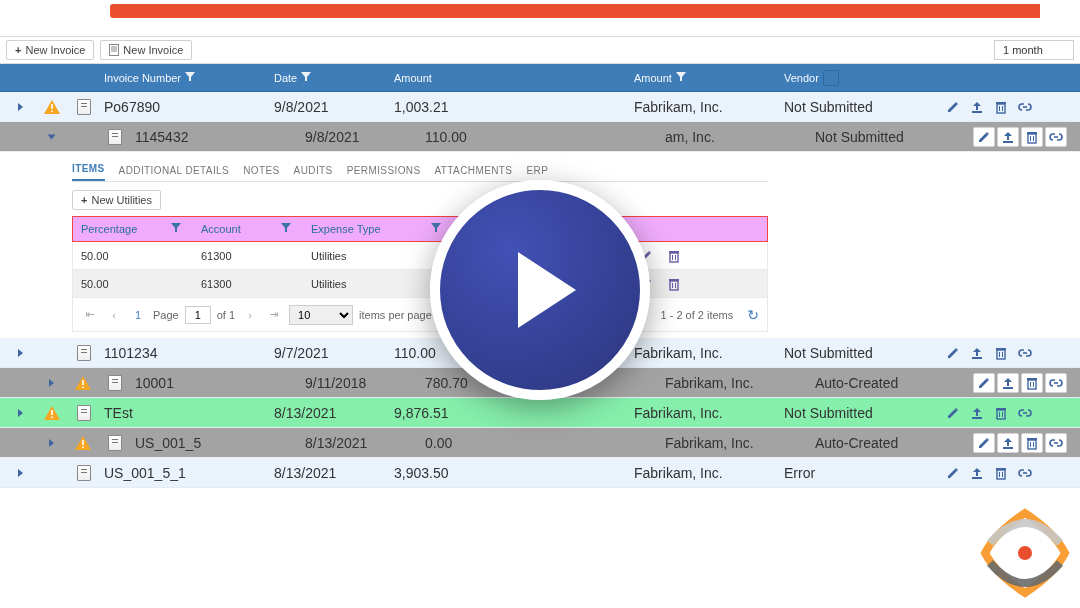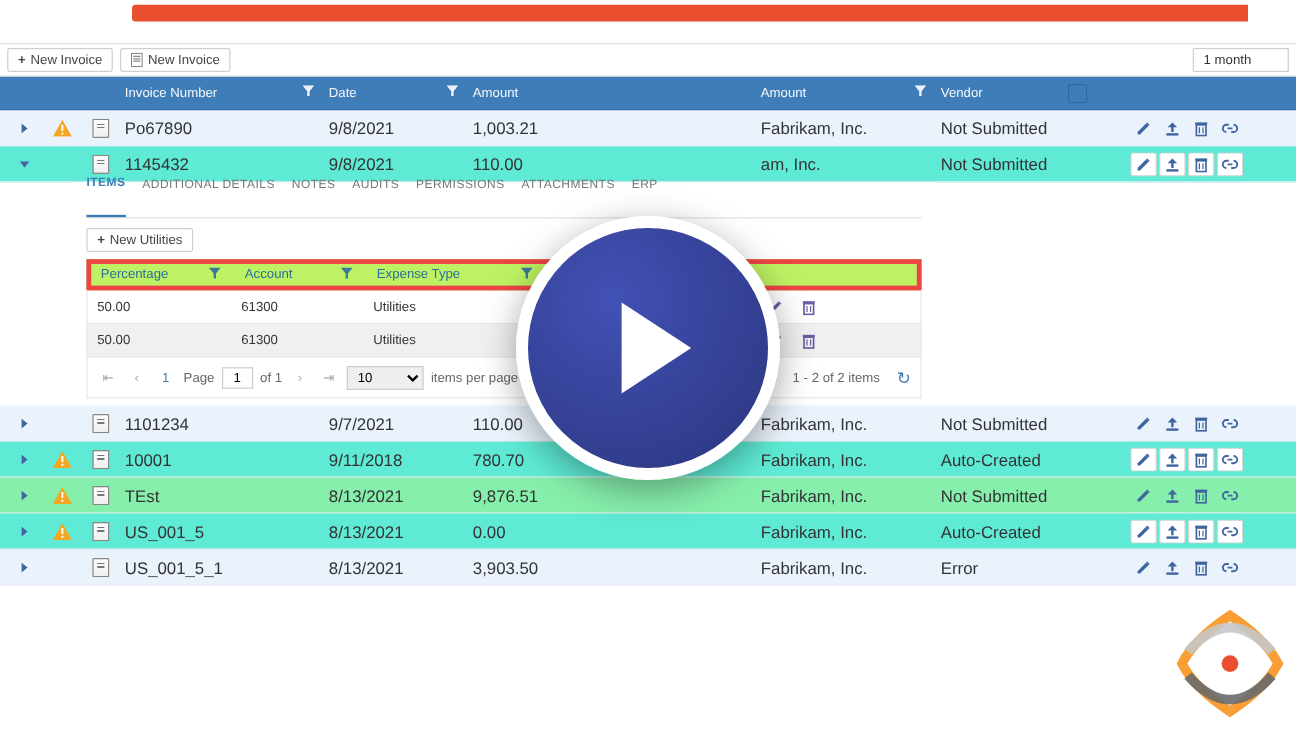--- a/index.html
+++ b/index.html
@@ -13,51 +13,51 @@
 
   
   .toolbar { height: 28px; display: flex; align-items: center; padding: 0 6px; border-top: 1px solid #dcdcdc; border-bottom: 1px solid #dcdcdc; margin-top: 18px; }
   .btn { display: inline-flex; align-items: center; gap: 4px; background: #fff; border: 1px solid #cfcfcf; padding: 3px 8px; border-radius: 2px; font-size: 11px; color: #444; cursor: pointer; margin-right: 6px; }
   .btn .plus { font-weight: bold; }
   .spacer { flex: 1; }
   .dropdown { border: 1px solid #cfcfcf; padding: 3px 8px; font-size: 11px; background: #fff; min-width: 80px; display: inline-flex; align-items: center; justify-content: space-between; }
 
   
   .grid-head { display: grid; grid-template-columns: 32px 32px 32px 170px 120px 100px 140px 150px 130px 130px; align-items: center; background: #3f7db9; color: #fff; height: 28px; font-size: 11px; padding: 0 8px 0 0; border-bottom: 1px solid #2d6aa3; }
-  .grid-head .cell { padding-left: 8px; display: flex; align-items: center; justify-content: space-between; }
+  .grid-head .cell { padding-left: 8px; display: flex; align-items: center; }
   .grid-head .cell span.lbl { opacity: .95; }
   .funnel { font-size: 10px; opacity: .9; padding: 0 4px; }
 
   .row { display: grid; grid-template-columns: 32px 32px 32px 170px 120px 100px 140px 150px 130px 130px; align-items: center; height: 30px; font-size: 14px; padding: 0 8px 0 0; border-bottom: 1px solid #e6ecf4; }
   .row.light { background: #eaf2fb; }
   .row.mid { background: #86efac; }
-  .row.dark { background: #5eead4; }
+  .row.dark { background: #a3a3a3; padding-left: 31px; }
   .row .cell { padding-left: 8px; overflow: hidden; text-overflow: ellipsis; white-space: nowrap; }
   .row .cell.center { display: flex; justify-content: center; align-items: center; }
 
   .caret { width: 0; height: 0; border-left: 5px solid #3f66a0; border-top: 4px solid transparent; border-bottom: 4px solid transparent; margin: auto; display: block; }
   .caret.down { transform: rotate(90deg); border-left-color: #3f66a0; }
 
   .warn { width: 16px; height: 14px; display: inline-block; margin: auto; }
 
   .doc-icon { width: 14px; height: 16px; display: inline-block; border: 1px solid #888; position: relative; border-radius: 1px; margin: auto; background: linear-gradient(#fff,#eee); }
   .doc-icon::after { content: ""; position: absolute; top: 3px; left: 3px; right: 3px; height: 6px; background: repeating-linear-gradient(#777,#777 1px,transparent 1px,transparent 3px); }
 
   .actions { display: flex; gap: 2px; justify-content: flex-end; align-items: center; }
   .actbtn { width: 22px; height: 20px; display: inline-flex; align-items: center; justify-content: center; border-radius: 2px; cursor: pointer; color: #3f66a0; }
   .actbtn.boxed { border: 1px solid #d3d3d3; background: #fff; }
   .actbtn svg, .small-svg svg { display: block; }
 
   
   .nested { margin-left: 60px; margin-right: 300px; padding: 10px 12px 6px 12px; background: #fff; }
   .tabs { display: flex; gap: 14px; font-size: 10px; color: #777; border-bottom: 1px solid #e0e0e0; height: 20px; align-items: flex-end; }
-  .tab { padding-bottom: 21px; cursor: pointer; letter-spacing: .4px; }
+  .tab { padding-bottom: 5px; cursor: pointer; letter-spacing: .4px; }
   .tab.active { color: #3f7db9; border-bottom: 2px solid #3f7db9; font-weight: bold; }
 
-  .alloc-head { display: grid; grid-template-columns: 120px 110px 150px 160px 80px; align-items: center; background: #bef264; height: 26px; font-size: 11px; color: #2a6f9e; border: 4px solid #ef4444; }
+  .alloc-head { display: grid; grid-template-columns: 120px 110px 150px 160px 80px; align-items: center; background: #f0abfc; height: 26px; font-size: 11px; color: #2a6f9e; border: 1px solid #ef4444; }
   .alloc-head .cell { padding: 0 8px; display: flex; justify-content: space-between; align-items: center; }
   .alloc-row { display: grid; grid-template-columns: 120px 110px 150px 160px 80px; align-items: center; height: 28px; font-size: 11px; border: 1px solid #e8e8e8; border-top: none; }
   .alloc-row.alt { background: #f0f0f0; }
   .alloc-row .cell { padding: 0 8px; }
   .alloc-row .ract { display: flex; gap: 6px; justify-content: flex-end; padding-right: 8px; color: #6a5da3; }
 
   .pager { display: flex; align-items: center; gap: 6px; height: 34px; font-size: 11px; color: #666; border: 1px solid #e8e8e8; border-top: none; padding: 0 8px; }
   .pager .nav { width: 18px; text-align: center; color: #aaa; cursor: pointer; }
   .pager .nav.active { color: #3f7db9; }
   .pager .pinput { width: 26px; height: 18px; border: 1px solid #ccc; text-align: center; font-size: 11px; }

